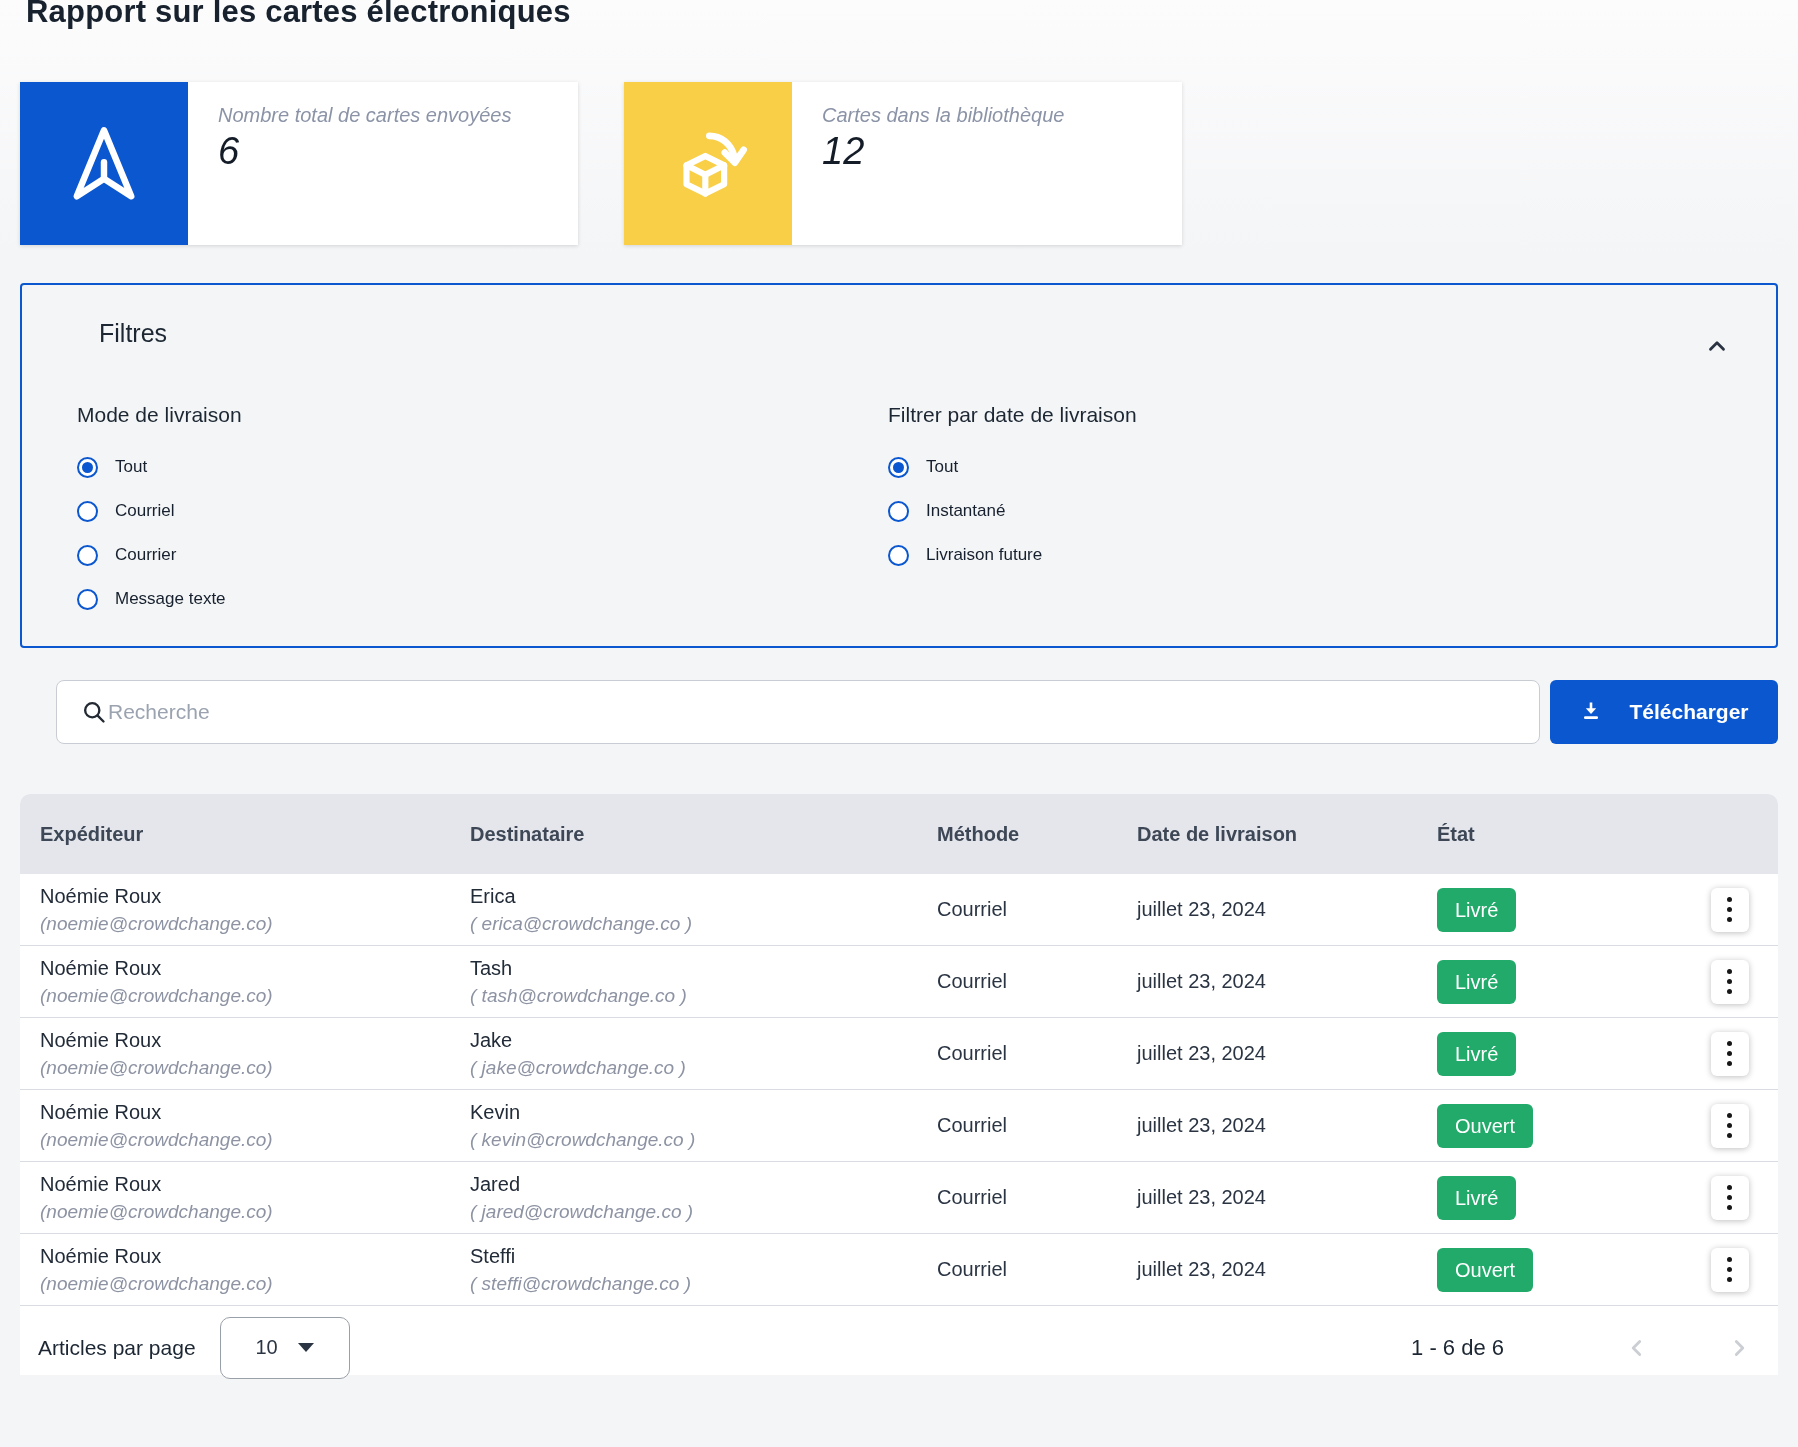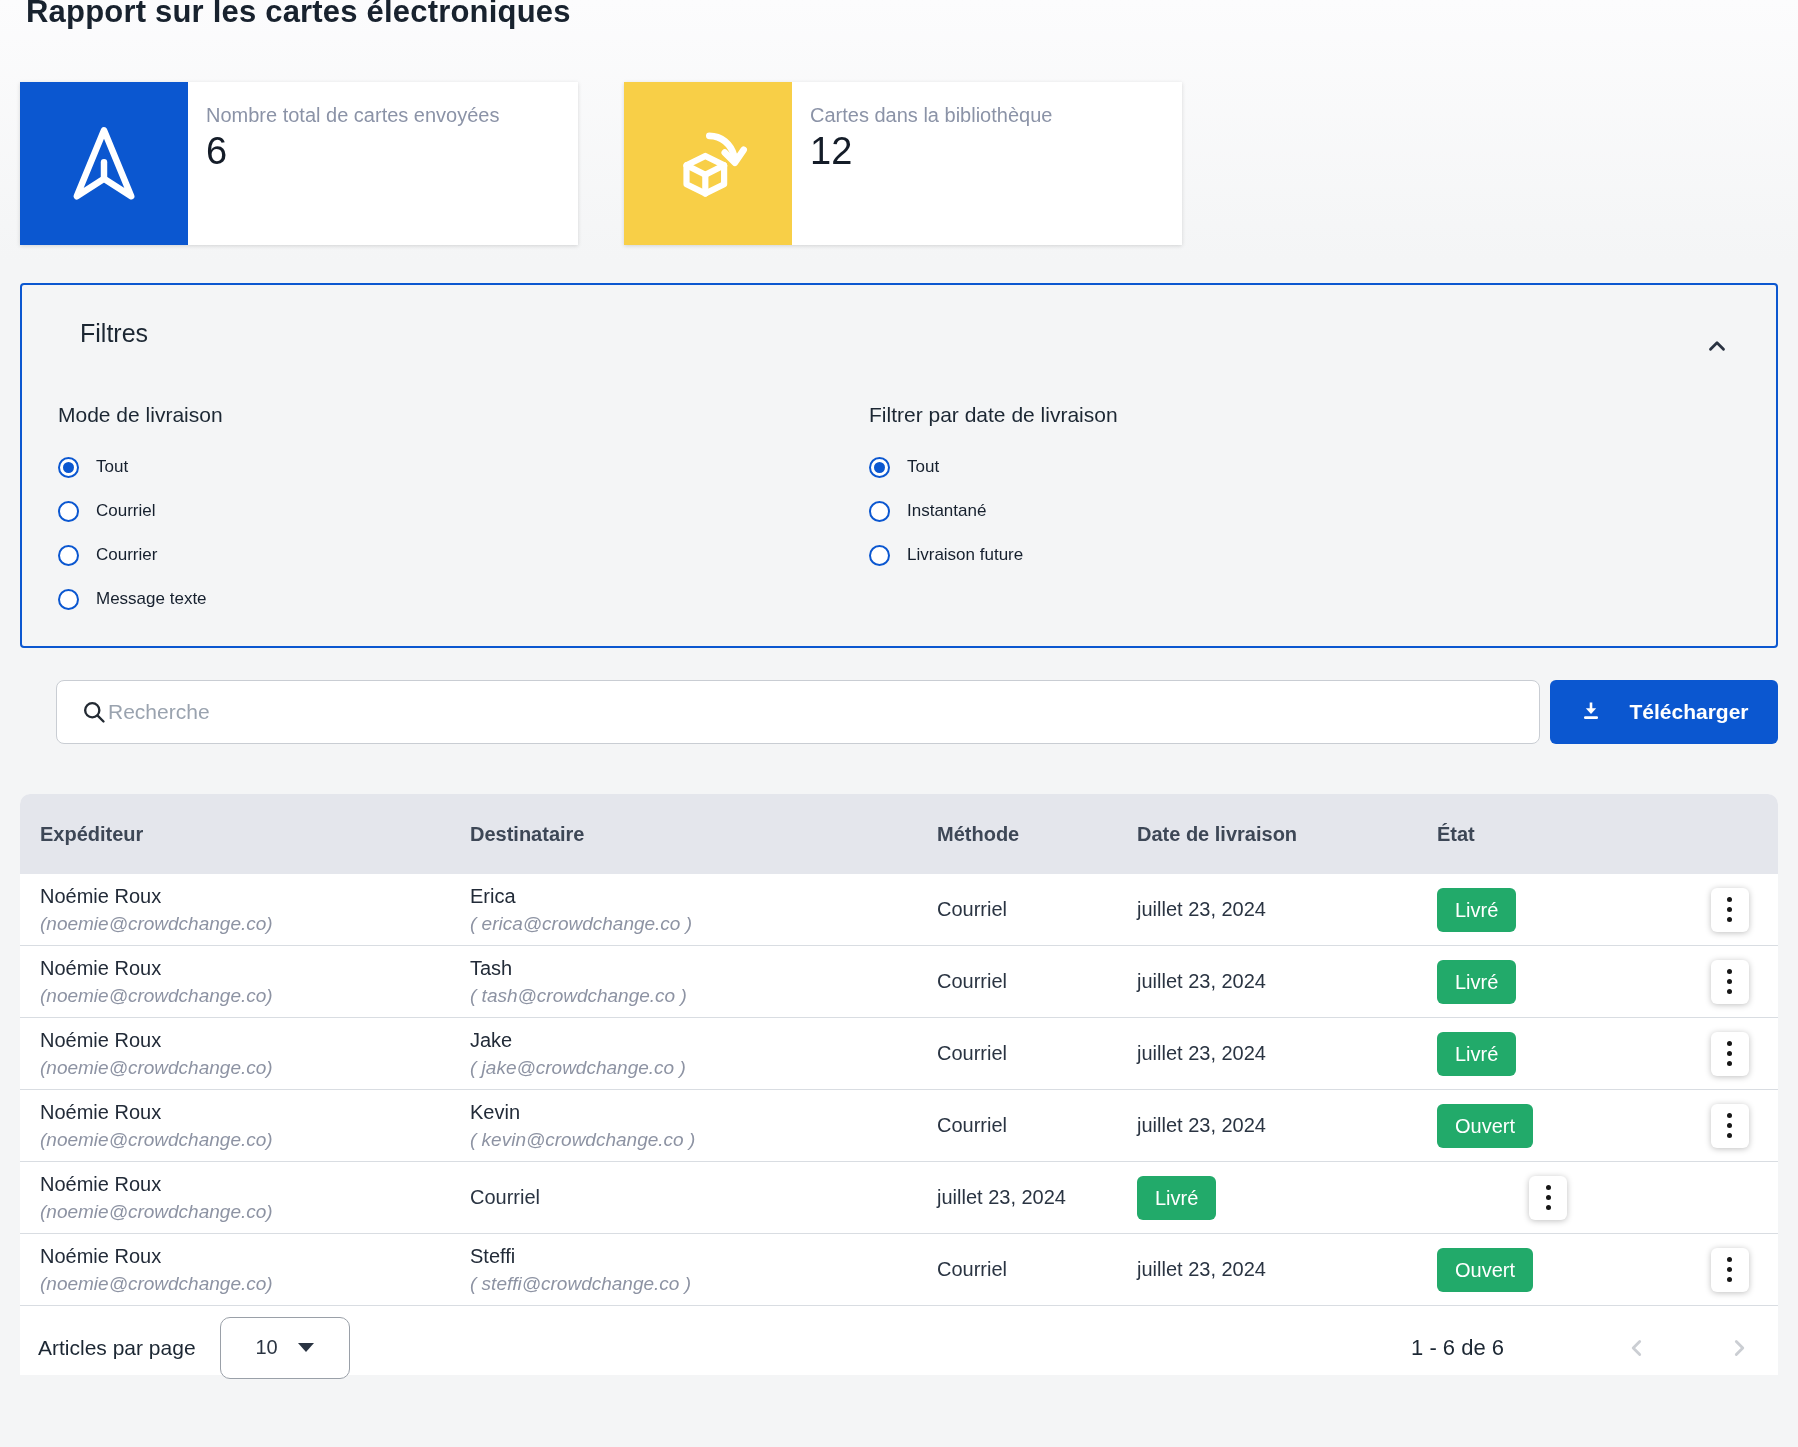--- a/index.html
+++ b/index.html
@@ -21,29 +21,29 @@
   .stats-row { display: flex; gap: 46px; margin-top: 52px; }
   .stat-card {
     width: 558px; height: 163px; background: #fff;
     box-shadow: 0 1px 4px rgba(0,0,0,.14);
     display: flex; align-items: stretch;
   }
   .stat-icon {
     width: 168px; flex: 0 0 168px;
     display: flex; align-items: center; justify-content: center;
   }
-  .stat-body { padding: 22px 0 0 18px; }
+  .stat-body { padding: 22px 0 0 30px; font-style: italic; }
   .stat-label { color: #8b93a7; font-size: 20px; }
   .stat-value { font-size: 38px; color: #141c28; margin-top: 3px; font-weight: 400; }
 
   
   .filters-panel {
     margin-top: 38px; height: 365px;
     border: 2px solid var(--blue); border-radius: 4px;
-    padding: 28px 36px 0 36px; background: transparent;
+    padding: 28px 36px 0 55px; background: transparent;
   }
   .filters-header { display: flex; justify-content: space-between; align-items: flex-start; }
   .filters-title { font-size: 25px; font-weight: 400; color: #1c2733; margin-left: 22px; margin-top: 6px; }
   .collapse-btn { background: none; border: none; cursor: pointer; padding: 10px; margin-top: 10px; }
   .filters-columns { display: flex; margin-top: 34px; }
   .filter-group-left { flex: 0 0 811px; }
   .filter-group-label { font-size: 21px; margin-bottom: 18px; }
   .radio-row { display: flex; align-items: center; height: 44px; gap: 17px; cursor: pointer; }
   .radio-dot {
     width: 21px; height: 21px; border-radius: 50%;
@@ -353,20 +353,24 @@
         </span>
       </button>
     </div>
   </div>
 
   <div class="tgrid trow">
     <div class="td">
       <div class="cell-name c-sender-name">Noémie Roux</div>
       <div class="cell-email c-sender-email">(noemie@crowdchange.co)</div>
     </div>
+    <div class="td">
+      <div class="cell-name c-recipient-name">Jared</div>
+      <div class="cell-email c-recipient-email">( jared@crowdchange.co )</div>
+    </div>
     <div class="td cell-plain c-method">Courriel</div>
     <div class="td cell-plain c-date">juillet 23, 2024</div>
     <div class="td">
       <span class="status-badge c-status">Livré</span>
     </div>
     <div class="kebab-cell">
       <button class="kebab-btn">
         <span style="display:flex;flex-direction:column;gap:5px;align-items:center;">
           <i></i>
                 <i></i>

